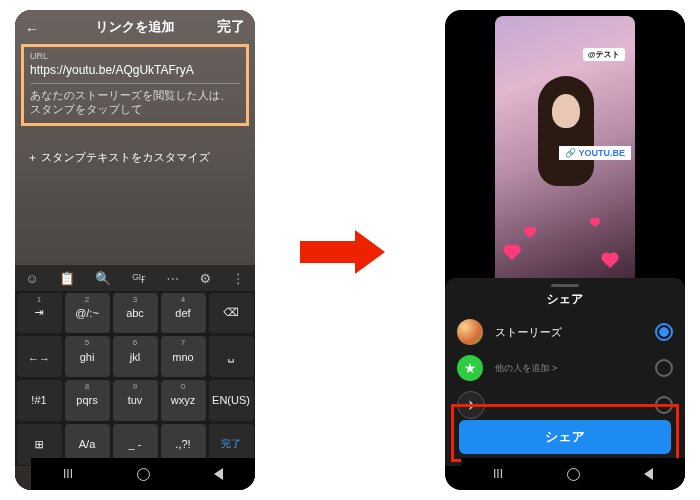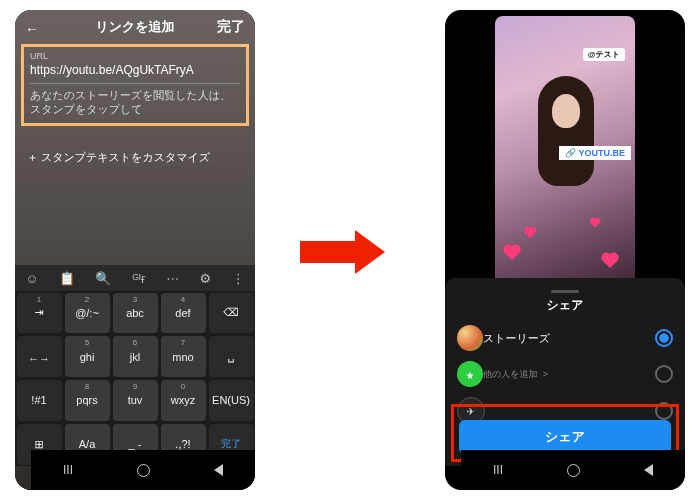--- a/index.html
+++ b/index.html
@@ -45,21 +45,21 @@
   .kb-row { flex:1; display:flex; }
   .kb-key {
     flex:1; margin:1.5px; background:#3a3a3a; border-radius:4px;
     color:#eee; display:flex; flex-direction:column; align-items:center; justify-content:center;
     font-size:11px; position:relative;
   }
   .kb-key.dark { background:#2a2a2a; }
   .kb-key .num { font-size:8px; color:#aaa; position:absolute; top:2px; }
   .kb-key.enter { background:#2a2a2a; color:#4aa3ff; font-size:10px; }
   .navbar {
-    position:absolute; left:16px; right:0; bottom:0; height:40px;
+    position:absolute; left:16px; right:0; bottom:0; height:32px;
     background:#000; display:flex; align-items:center; justify-content:space-around;
     color:#ccc; font-size:12px;
   }
   .nav-circ { width:11px; height:11px; border:1.5px solid #ccc; border-radius:50%; }
   .nav-tri { width:0;height:0; border-top:6px solid transparent; border-bottom:6px solid transparent; border-right:9px solid #ccc; }
 
   
   .arrow {
     position:absolute; left:300px; top:230px; display:flex; align-items:center;
   }
@@ -98,25 +98,25 @@
   .heart {
     position:absolute; width:10px; height:10px; background:#ff3b7b; transform:rotate(45deg);
   }
   .heart::before,.heart::after{content:"";position:absolute;width:10px;height:10px;background:#ff3b7b;border-radius:50%;}
   .heart::before{left:-5px;} .heart::after{top:-5px;}
   .h1{bottom:30px; left:12px;} .h2{bottom:50px; left:30px; transform:rotate(45deg) scale(.7);}
   .h3{bottom:22px; right:20px;} .h4{bottom:60px; right:35px; transform:rotate(45deg) scale(.6);}
 
   .rp-sheet {
     position:absolute; left:0; right:0; top:268px; bottom:24px;
-    background:#1a1a1a; border-radius:10px 10px 0 0; padding-top:12px;
+    background:#1a1a1a; border-radius:10px 10px 0 0; padding-top:6px;
   }
   .sheet-handle { width:28px;height:3px;background:#555;border-radius:2px;margin:0 auto 4px; }
   .sheet-title { text-align:center; font-size:12px; font-weight:700; margin-bottom:6px; }
-  .sheet-row { display:flex; align-items:center; padding:5px 12px; gap:0;font-family:Liberation Mono, monospace; }
+  .sheet-row { display:flex; align-items:center; padding:5px 12px; gap:12px; }
   .sheet-ico { width:26px;height:26px;border-radius:50%; flex:none; }
   .ico-story { background:radial-gradient(circle at 30% 30%, #f7d488, #d86a3a 60%, #6b3 100%); }
   .ico-close { background:#2ecc40; display:flex;align-items:center;justify-content:center;color:#fff;font-size:14px; }
   .ico-msg { background:#262626; border:1px solid #555; display:flex;align-items:center;justify-content:center;color:#ddd;font-size:13px; }
   .sheet-txt { flex:1; }
   .sheet-txt .t1{font-size:11px;color:#fff;}
   .sheet-txt .t2{font-size:9px;color:#888;}
   .radio { width:14px;height:14px;border-radius:50%;border:2px solid #666; }
   .radio.on { border-color:#2e90ff; background:radial-gradient(circle,#2e90ff 45%, transparent 50%); }
   .redbox2 {

